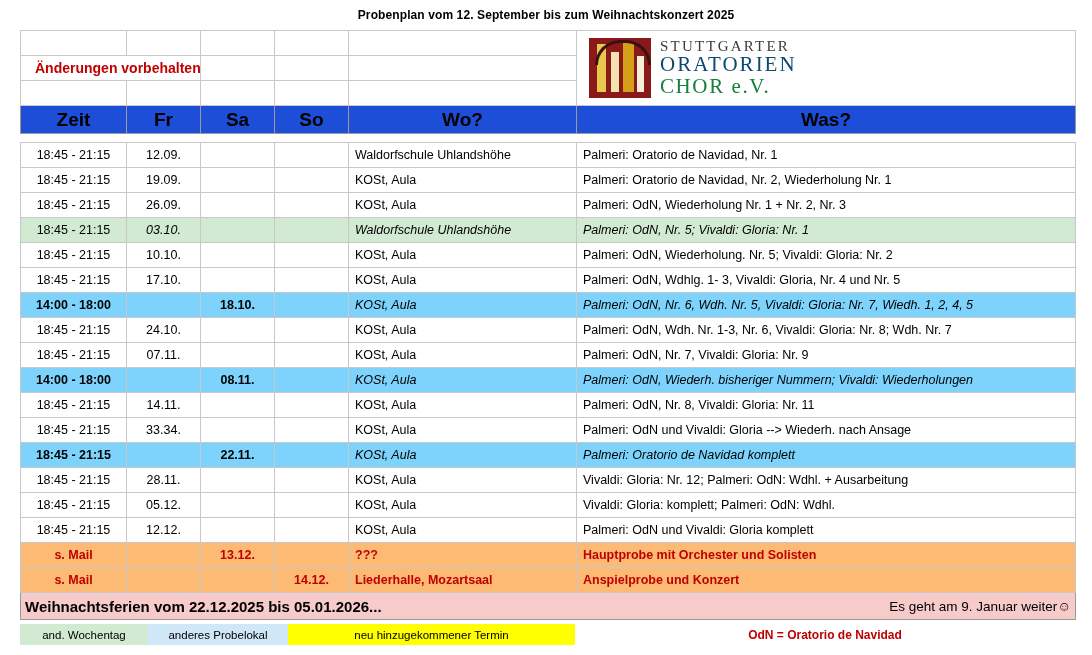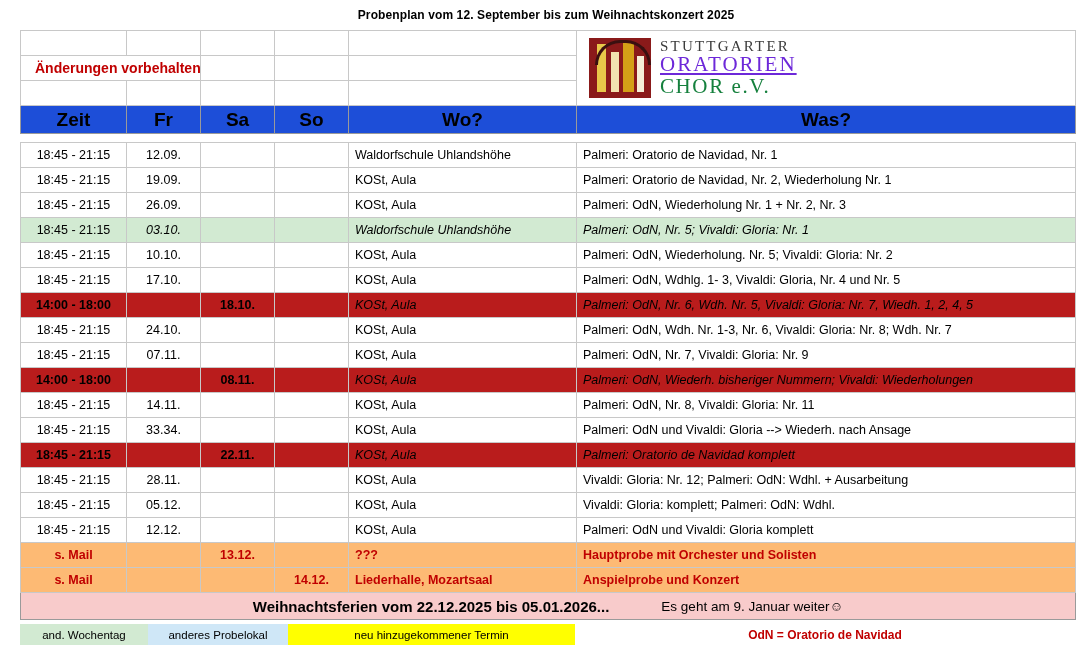--- a/index.html
+++ b/index.html
@@ -101,21 +101,21 @@
   }
   .logo-text {
     margin-left: 9px;
     line-height: 1.03;
     font-family: "Liberation Serif", serif;
   }
   .logo-text .l1 {
     font-size: 15px; letter-spacing: 2.2px; color: #3b3b3b; font-weight: normal;
   }
   .logo-text .l2 {
-    font-size: 21px; letter-spacing: 2.0px; color: #6d28d9; font-weight: normal; text-decoration: underline;
+    font-size: 21px; letter-spacing: 2.0px; color: #0c4a6e; font-weight: normal;
   }
   .logo-text .l3 {
     font-size: 21px; letter-spacing: 1.6px; color: #15803d; font-weight: normal;
   }
 
   
   tr.head td {
     background: #1d4ed8;
     font-weight: bold;
     text-align: center;
@@ -124,21 +124,21 @@
     border: 1px solid #9a9a9a;
   }
 
   
   td.zeit { text-align: center; }
   td.fr, td.sa, td.so { text-align: center; }
   td.wo { text-align: left; padding-left: 6px !important; }
   td.was { text-align: left; padding-left: 6px !important; }
 
   tr.r-green td { background: #d2ead2; font-style: italic; }
-  tr.r-blue td { background: #b91c1c; font-style: italic; }
+  tr.r-blue td { background: #7dd3fc; font-style: italic; }
   tr.r-yellow td { background: #ffff00; font-weight: bold; }
   tr.r-plain td { background: #ffffff; }
 
   tr.r-red td {
     background: #fdba74;
     color: #c00000;
     font-weight: bold;
   }
   tr.r-red td.zeit { text-align: center; }
 
@@ -149,21 +149,21 @@
   tr.ferien td {
     background: #f8cbcb;
     text-align: center;
     height: 26px;
     font-size: 14px;
     border: 1px solid #9a9a9a;
   }
   .ferien-inner {
     display: flex;
     align-items: center;
-    justify-content: center;
+    justify-content: space-between;
     gap: 52px;
     width: 100%;
   }
   .ferien-main {
     font-weight: bold;
     color: #000;
     font-size: 15px;
   }
   .ferien-sub {
     font-weight: normal;

